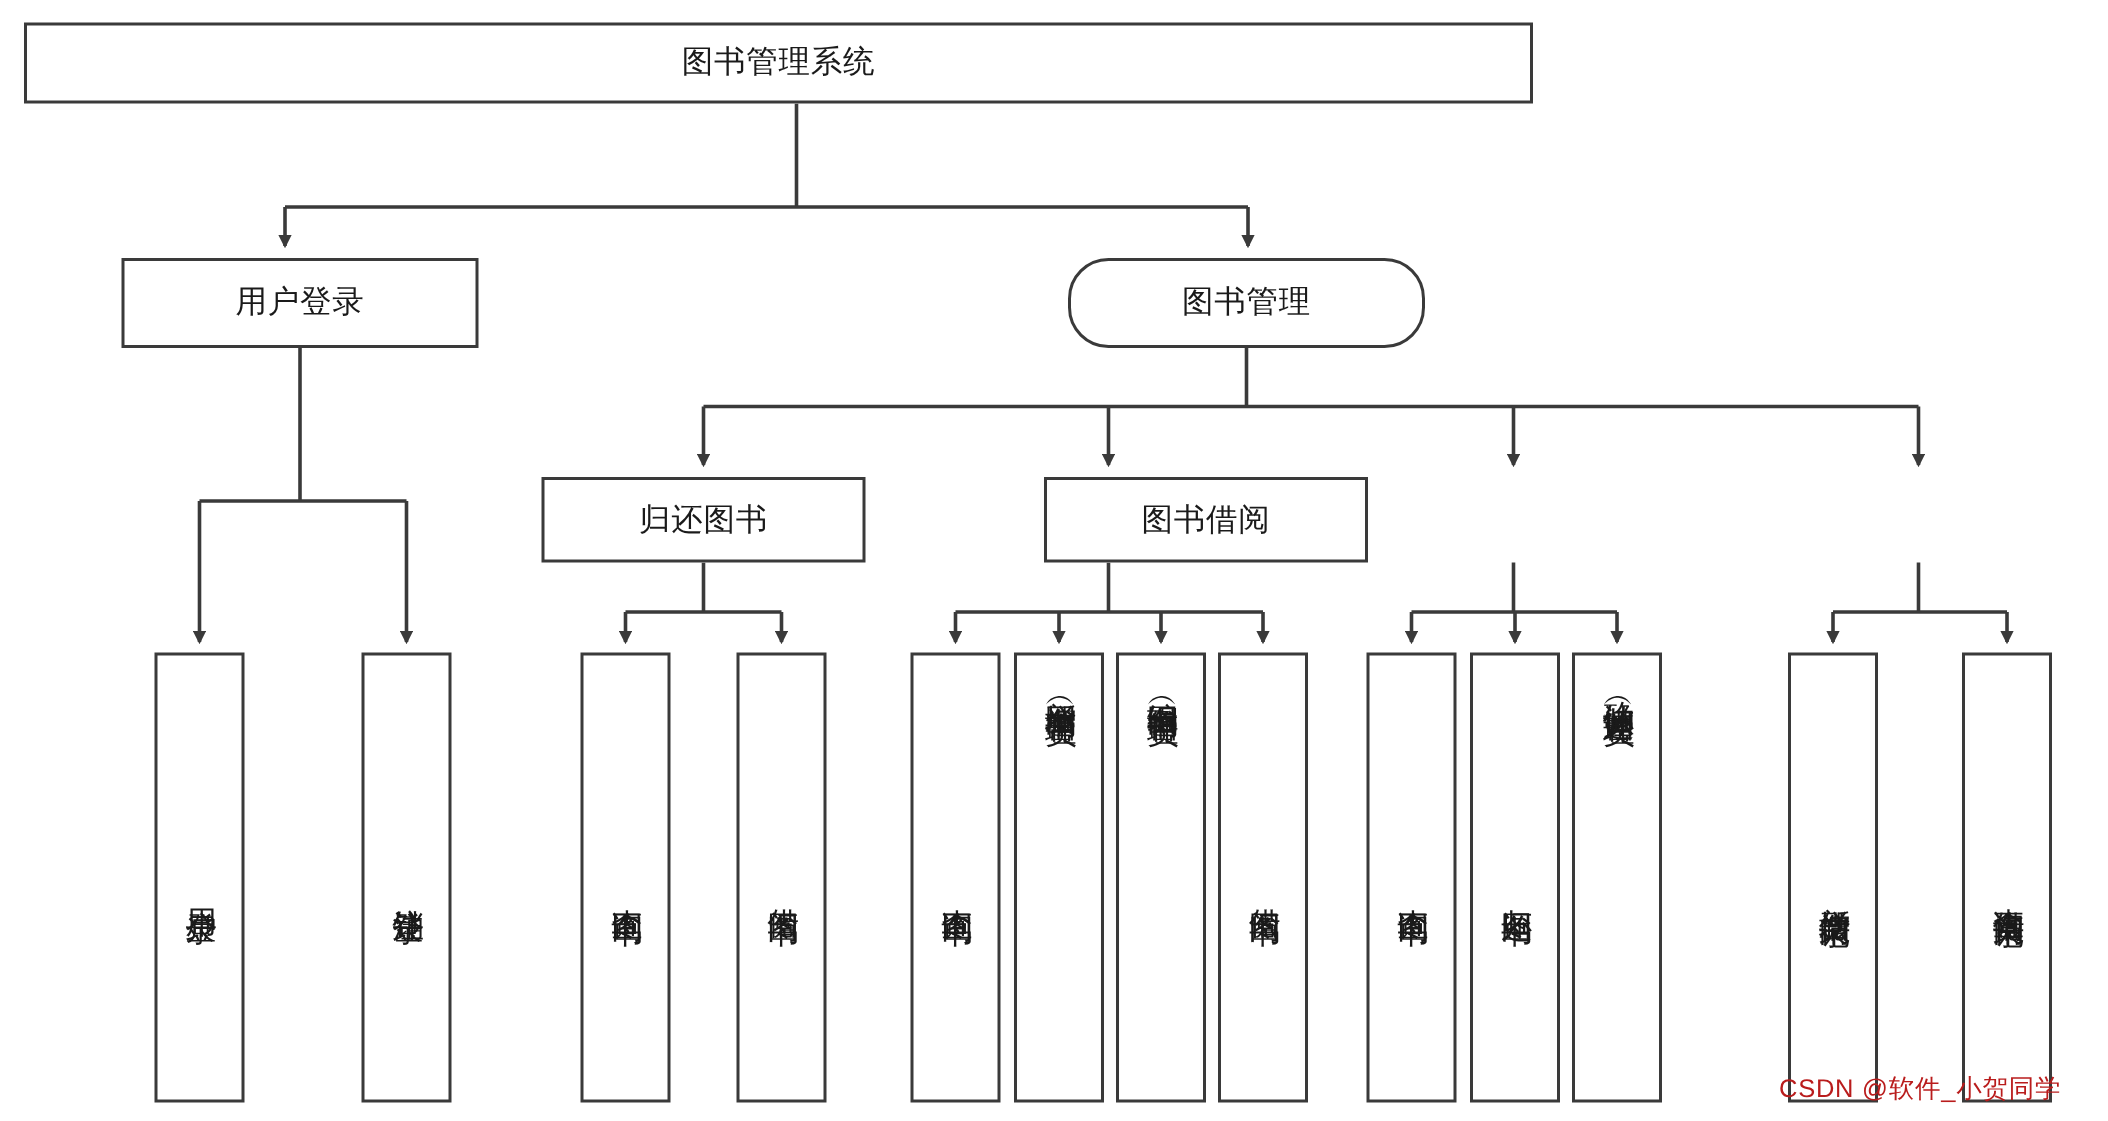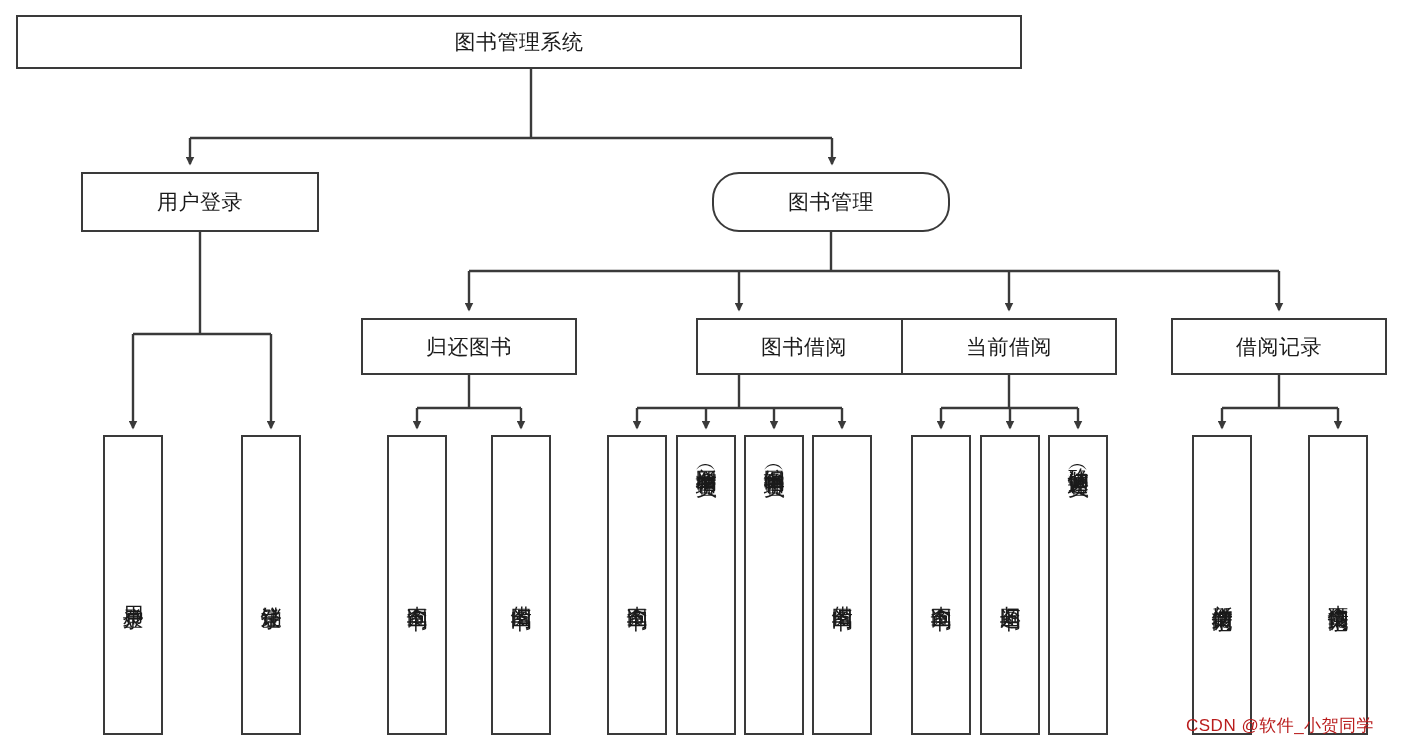--- a/index.html
+++ b/index.html
@@ -139,27 +139,21 @@
   </div>
 
   <div class="node-box" style="left:361px; top:318px; width:216px; height:57px;">
     <span class="node-label-h">归还图书</span>
   </div>
 
   <div class="node-box" style="left:648px; top:318px; width:216px; height:57px;margin-left:48px;">
     <span class="node-label-h">图书借阅</span>
   </div>
 
-  <div class="node-box" style="left:901px; top:318px; width:216px; height:57px;">
-    <span class="node-label-h">当前借阅</span>
-  </div>
-
-  <div class="node-box" style="left:1171px; top:318px; width:216px; height:57px;">
-    <span class="node-label-h">借阅记录</span>
-  </div>
+
 
   <div class="node-box vert vert-mid" style="left:103px; top:435px; width:60px; height:300px;">
     <span class="node-label-v">用户登录</span>
   </div>
 
   <div class="node-box vert vert-mid" style="left:241px; top:435px; width:60px; height:300px;">
     <span class="node-label-v">注销登录</span>
   </div>
 
   <div class="node-box vert vert-mid" style="left:387px; top:435px; width:60px; height:300px;">

